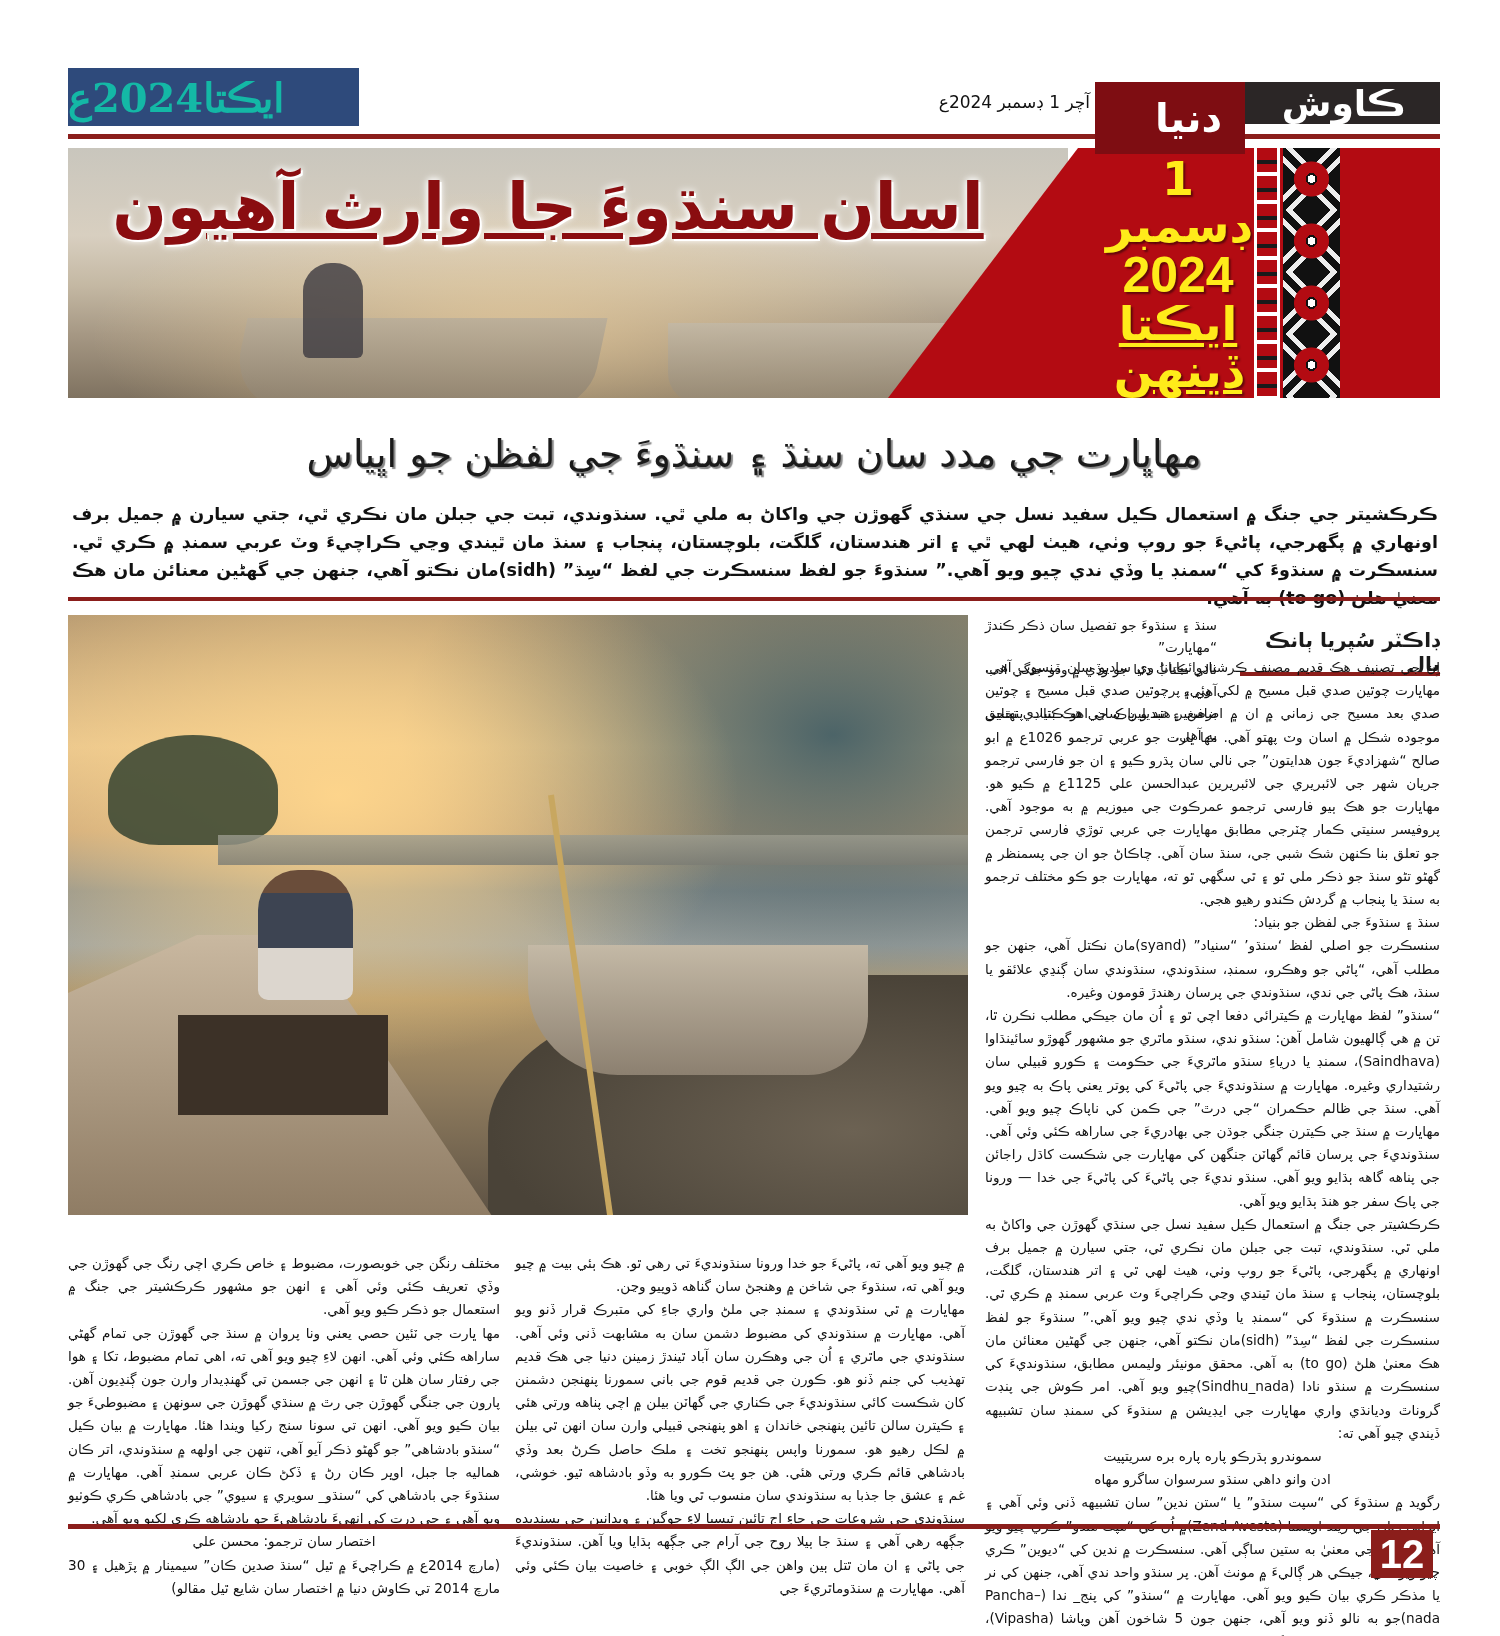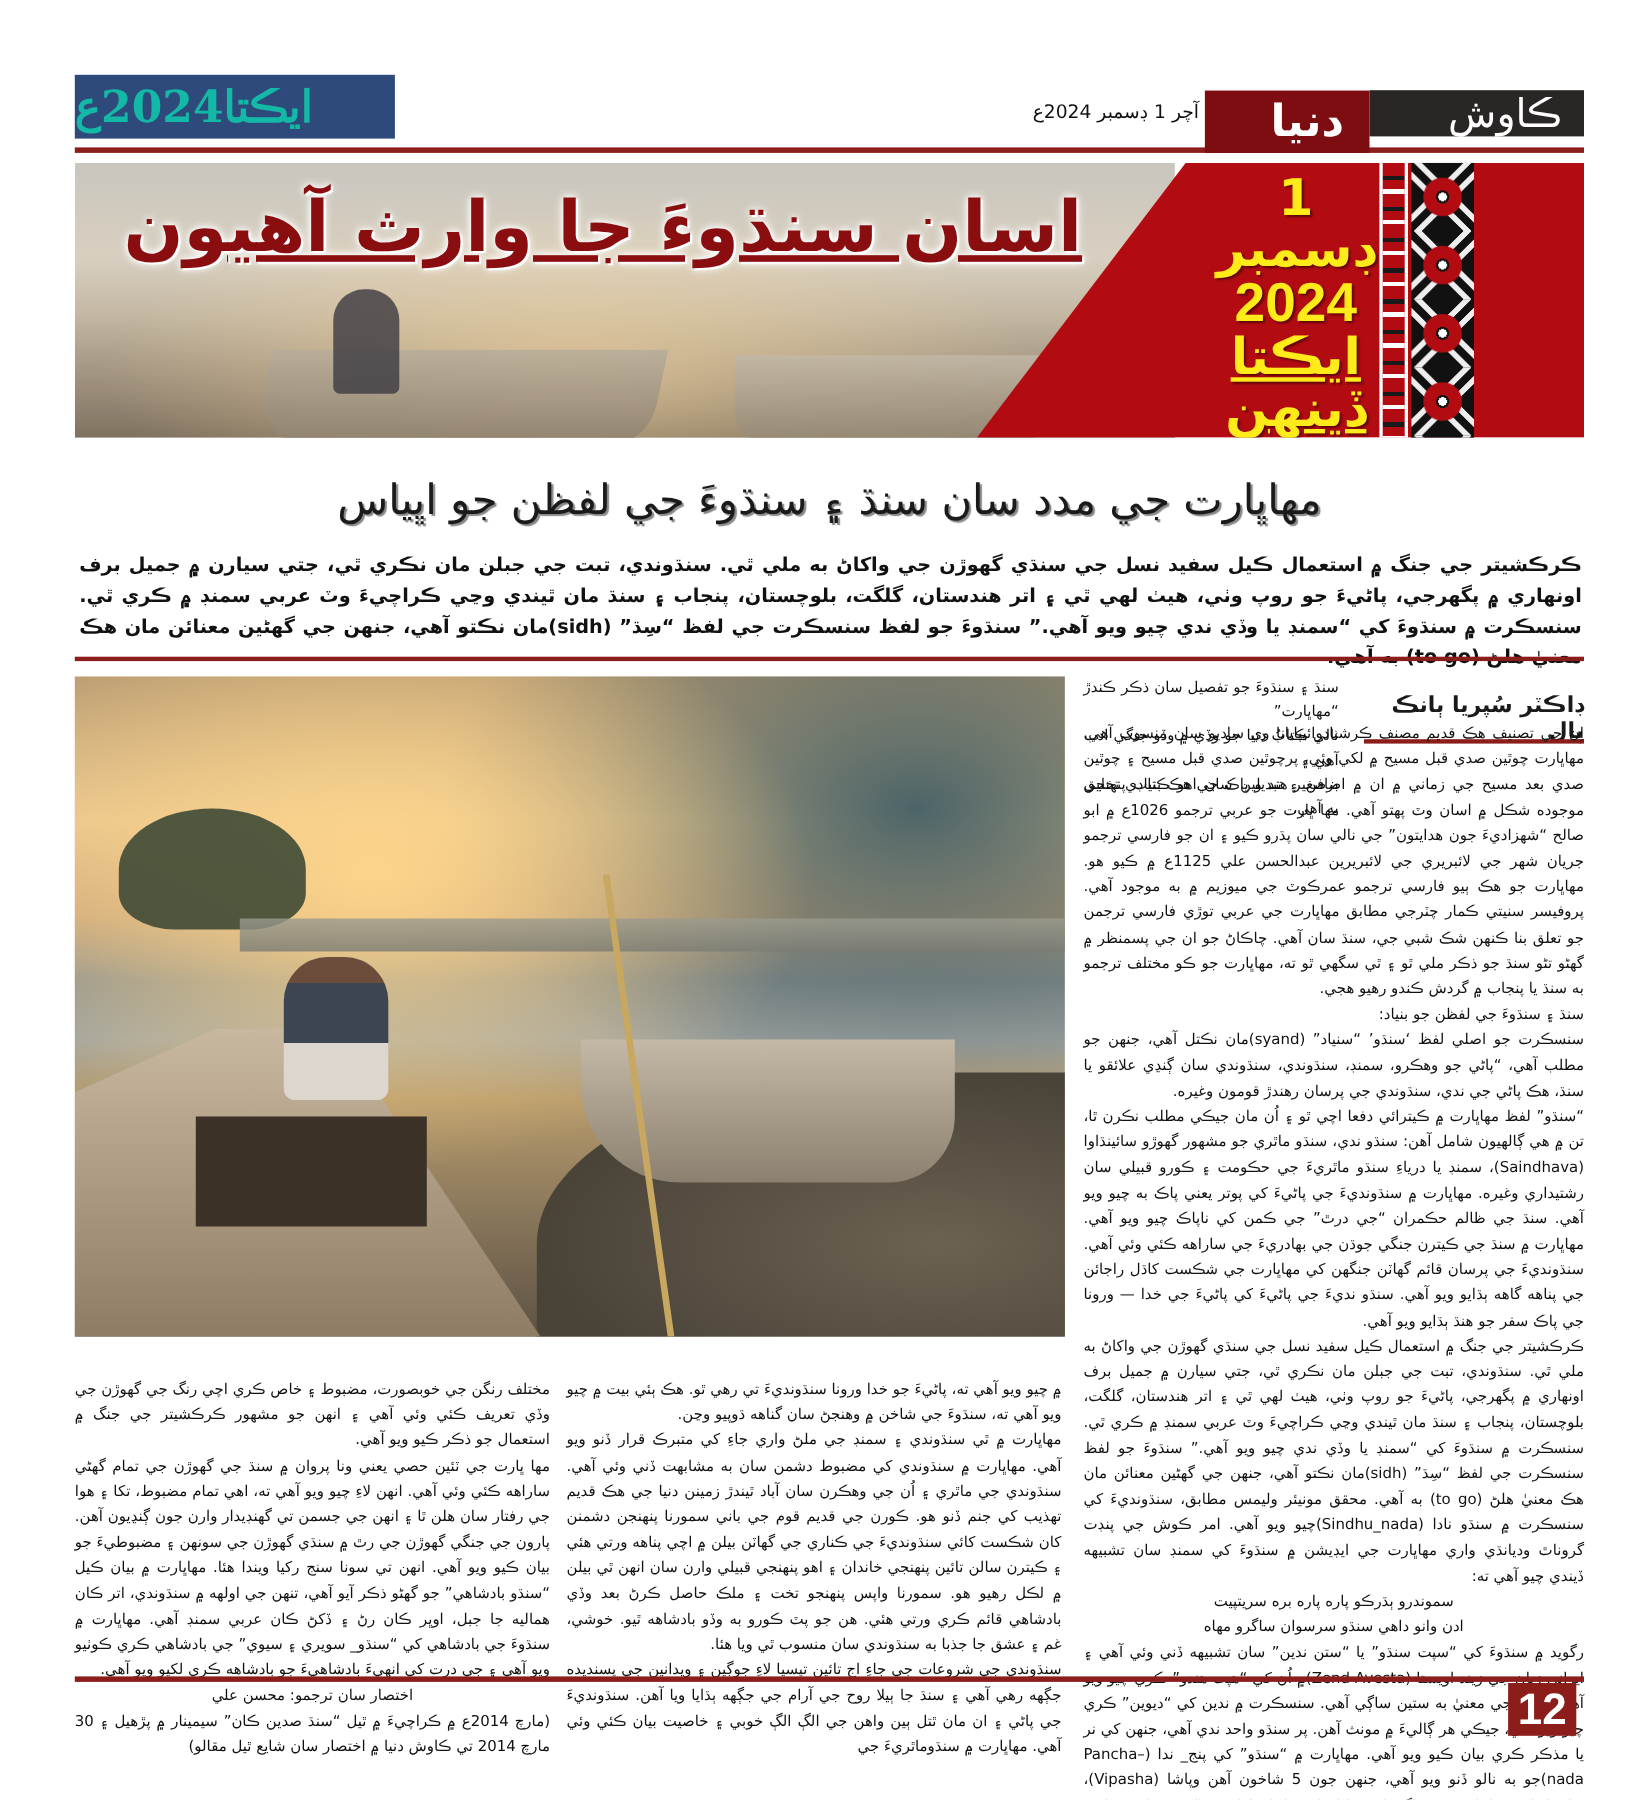--- a/index.html
+++ b/index.html
@@ -5,22 +5,22 @@
     * { box-sizing: border-box; margin: 0; padding: 0; }
     html, body { width: 1500px; height: 1636px; background: #ffffff; overflow: hidden; }
     body { position: relative; font-family: "DejaVu Sans", sans-serif; color: #111; }
 
     .abs { position: absolute; }
 
     
     .edition-badge { left: 68px; top: 68px; width: 291px; height: 58px; background: #2e4a7b; color: #14b8a6; display: flex; align-items: center; justify-content: flex-end; font-family: "DejaVu Serif", serif; font-size: 40px; font-weight: bold; direction: rtl; }
     .date-line { left: 870px; top: 92px; width: 220px; text-align: right; direction: rtl; font-size: 17px; color: #111; }
     .masthead { left: 1095px; top: 82px; width: 345px; height: 57px; display: flex; direction: ltr; }
-    .mast-red { width: 150px; height: 57px; background: #7e0d12; color: #fff; font-size: 40px; font-weight: bold; display: flex; align-items: center; justify-content: center; clip-path: polygon(0 0, 100% 0, 118% 100%, 0 100%); position: relative; z-index: 2; padding-left: 37px; }
-    .mast-dark { flex: 1; height: 42px; background: #2b2626; color: #fff; font-size: 36px; font-weight: normal; display: flex; align-items: center; justify-content: flex-end; padding-right: 20px; }
+    .mast-red { width: 150px; height: 72px; background: #7e0d12; color: #fff; font-size: 40px; font-weight: bold; display: flex; align-items: center; justify-content: center; clip-path: polygon(0 0, 100% 0, 118% 100%, 0 100%); position: relative; z-index: 2; padding-left: 37px; }
+    .mast-dark { flex: 1; height: 42px; background: #2b2626; color: #fff; font-size: 36px; font-weight: bold; display: flex; align-items: center; justify-content: flex-end; padding-right: 34px; }
     .rule-top { left: 68px; top: 134px; width: 1372px; height: 5px; background: #8b1e1b; }
 
     
     .banner { left: 68px; top: 148px; width: 1372px; height: 250px; overflow: hidden; }
     .banner-photo { position: absolute; left: 0; top: 0; width: 1000px; height: 250px;
       background:
         radial-gradient(ellipse at 45% 75%, rgba(255,220,160,0.55), transparent 55%),
         linear-gradient(180deg, #c9c6bd 0%, #d8cfc0 35%, #c4b8a3 55%, #a59783 75%, #7f7260 100%); }
     .banner-boat1 { position: absolute; left: 170px; top: 170px; width: 360px; height: 90px; background: linear-gradient(180deg,#b8ad9a,#8c7f6c); border-radius: 0 0 40px 60px; transform: skewX(-12deg); opacity: .85; }
     .banner-boat2 { position: absolute; left: 600px; top: 175px; width: 300px; height: 80px; background: linear-gradient(180deg,#c2b8a6,#958873); border-radius: 0 0 50px 30px; opacity: .85; }

